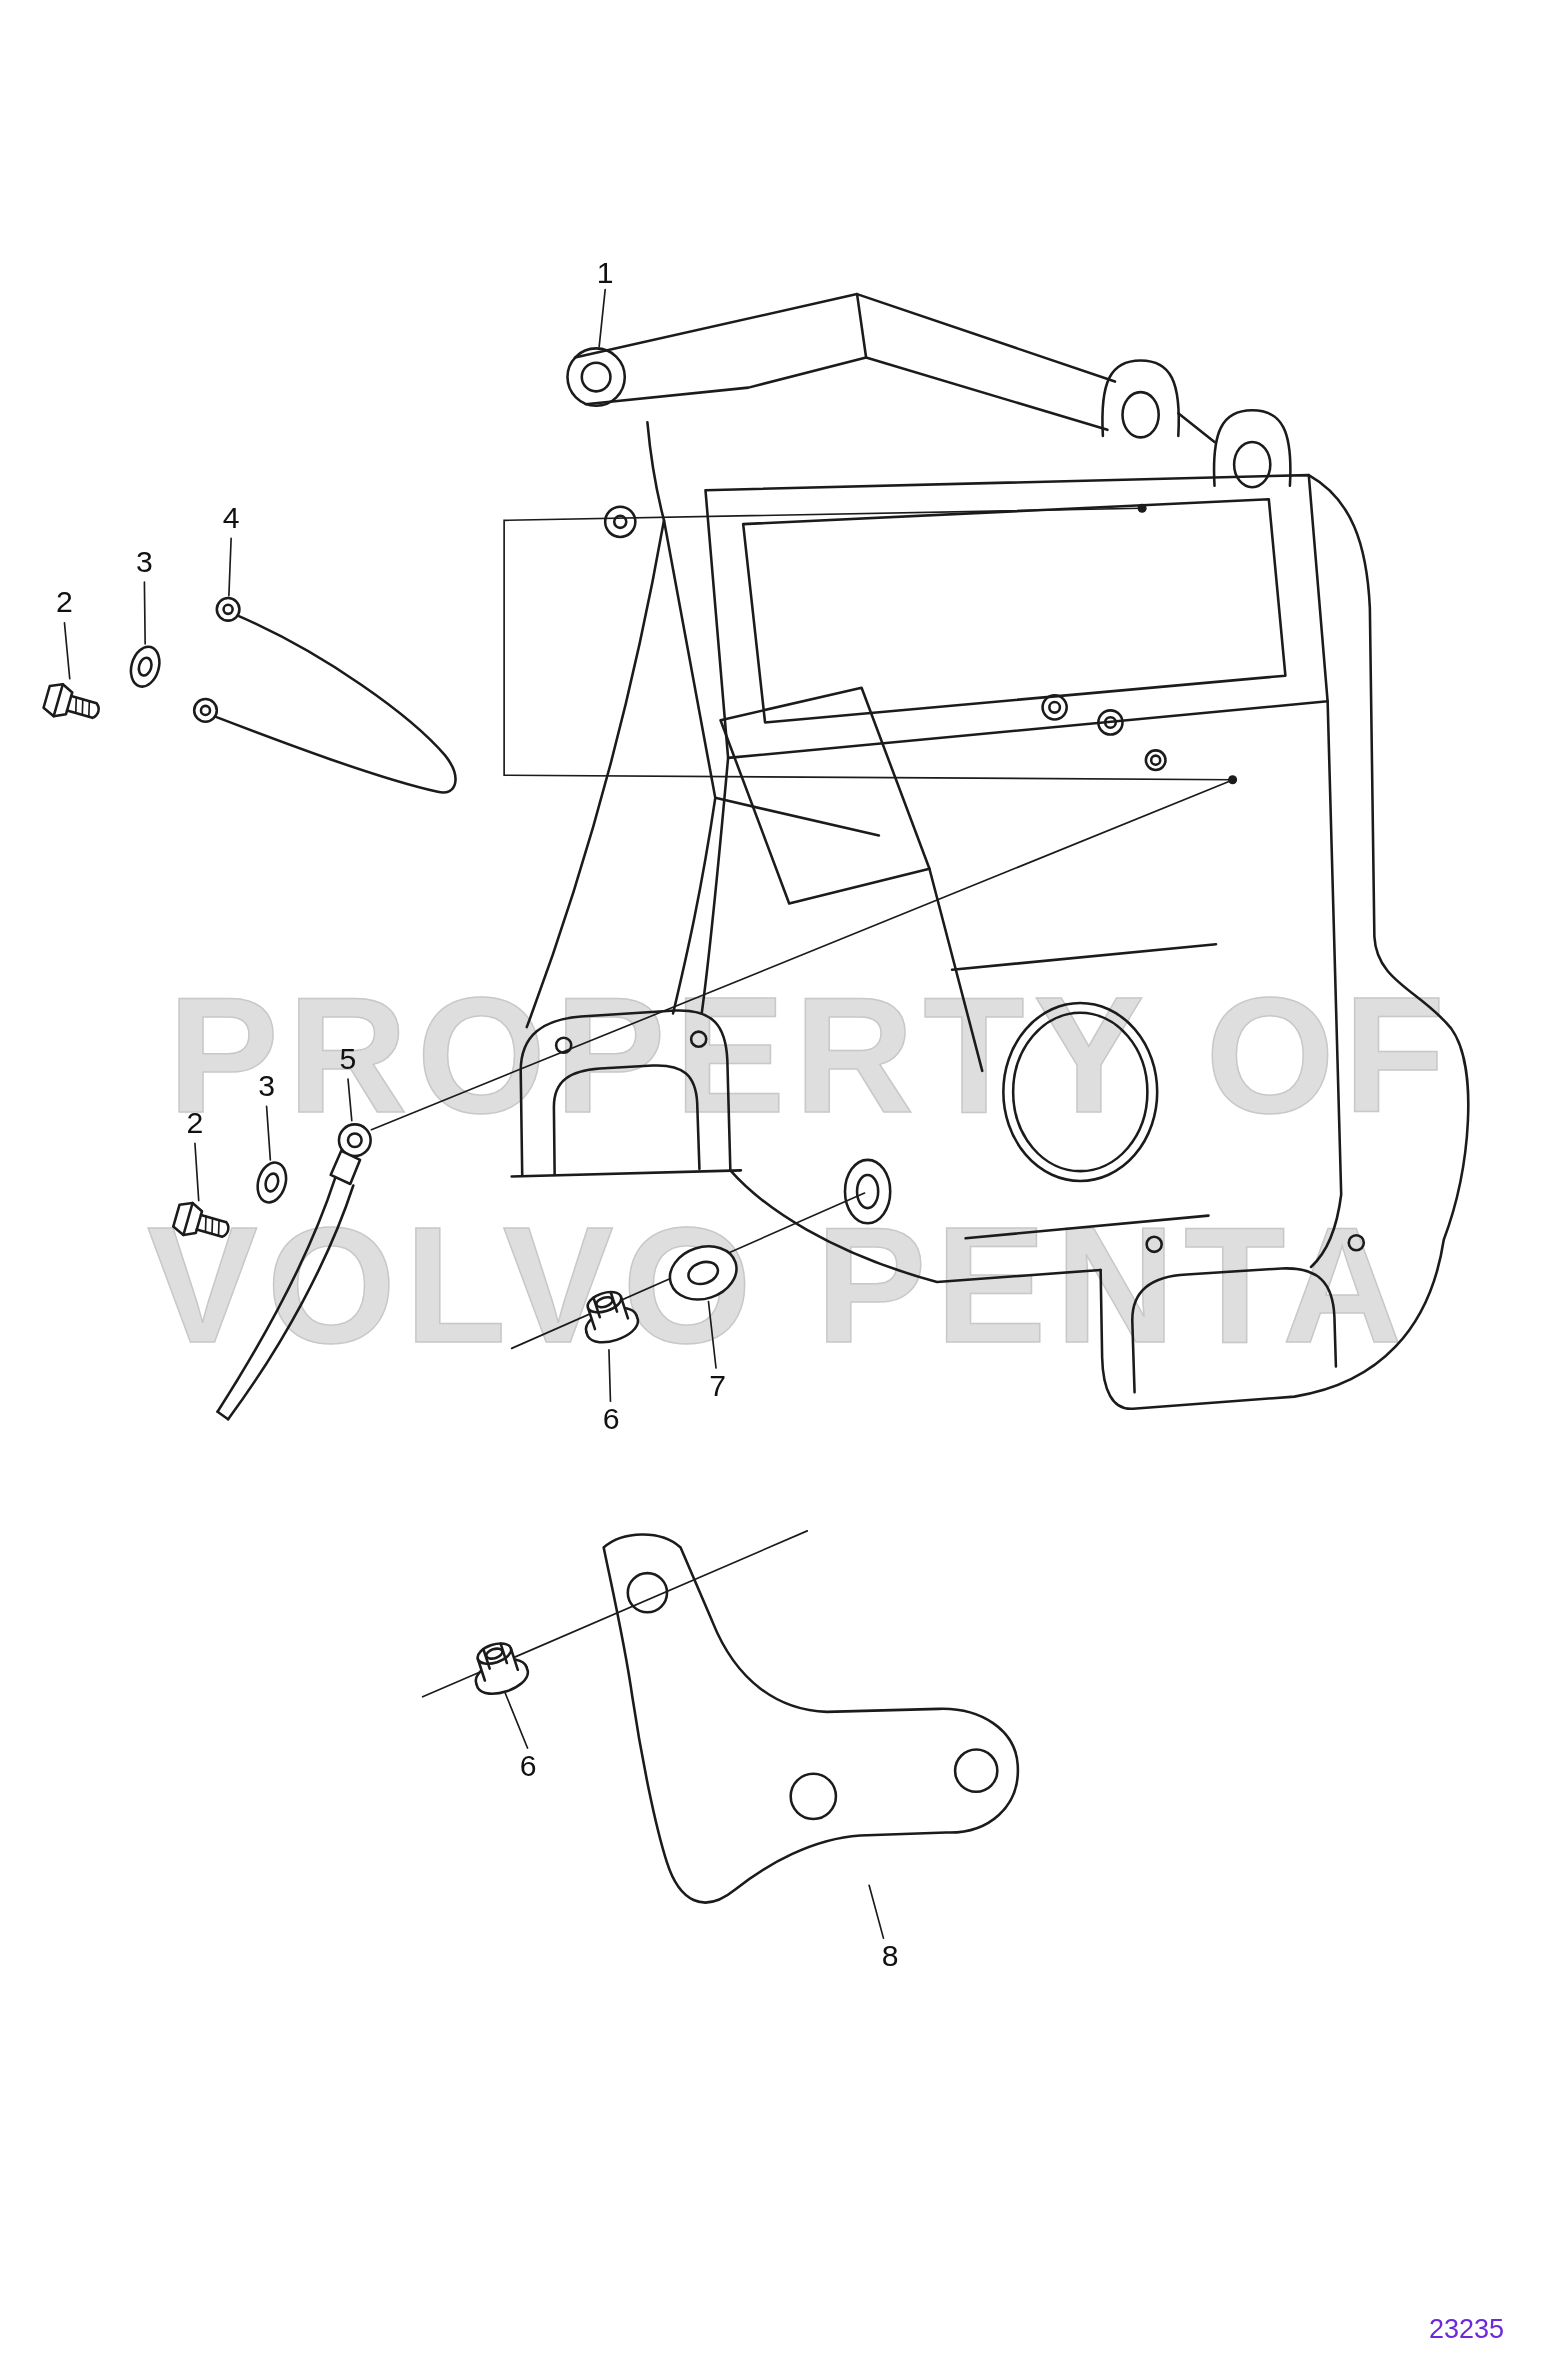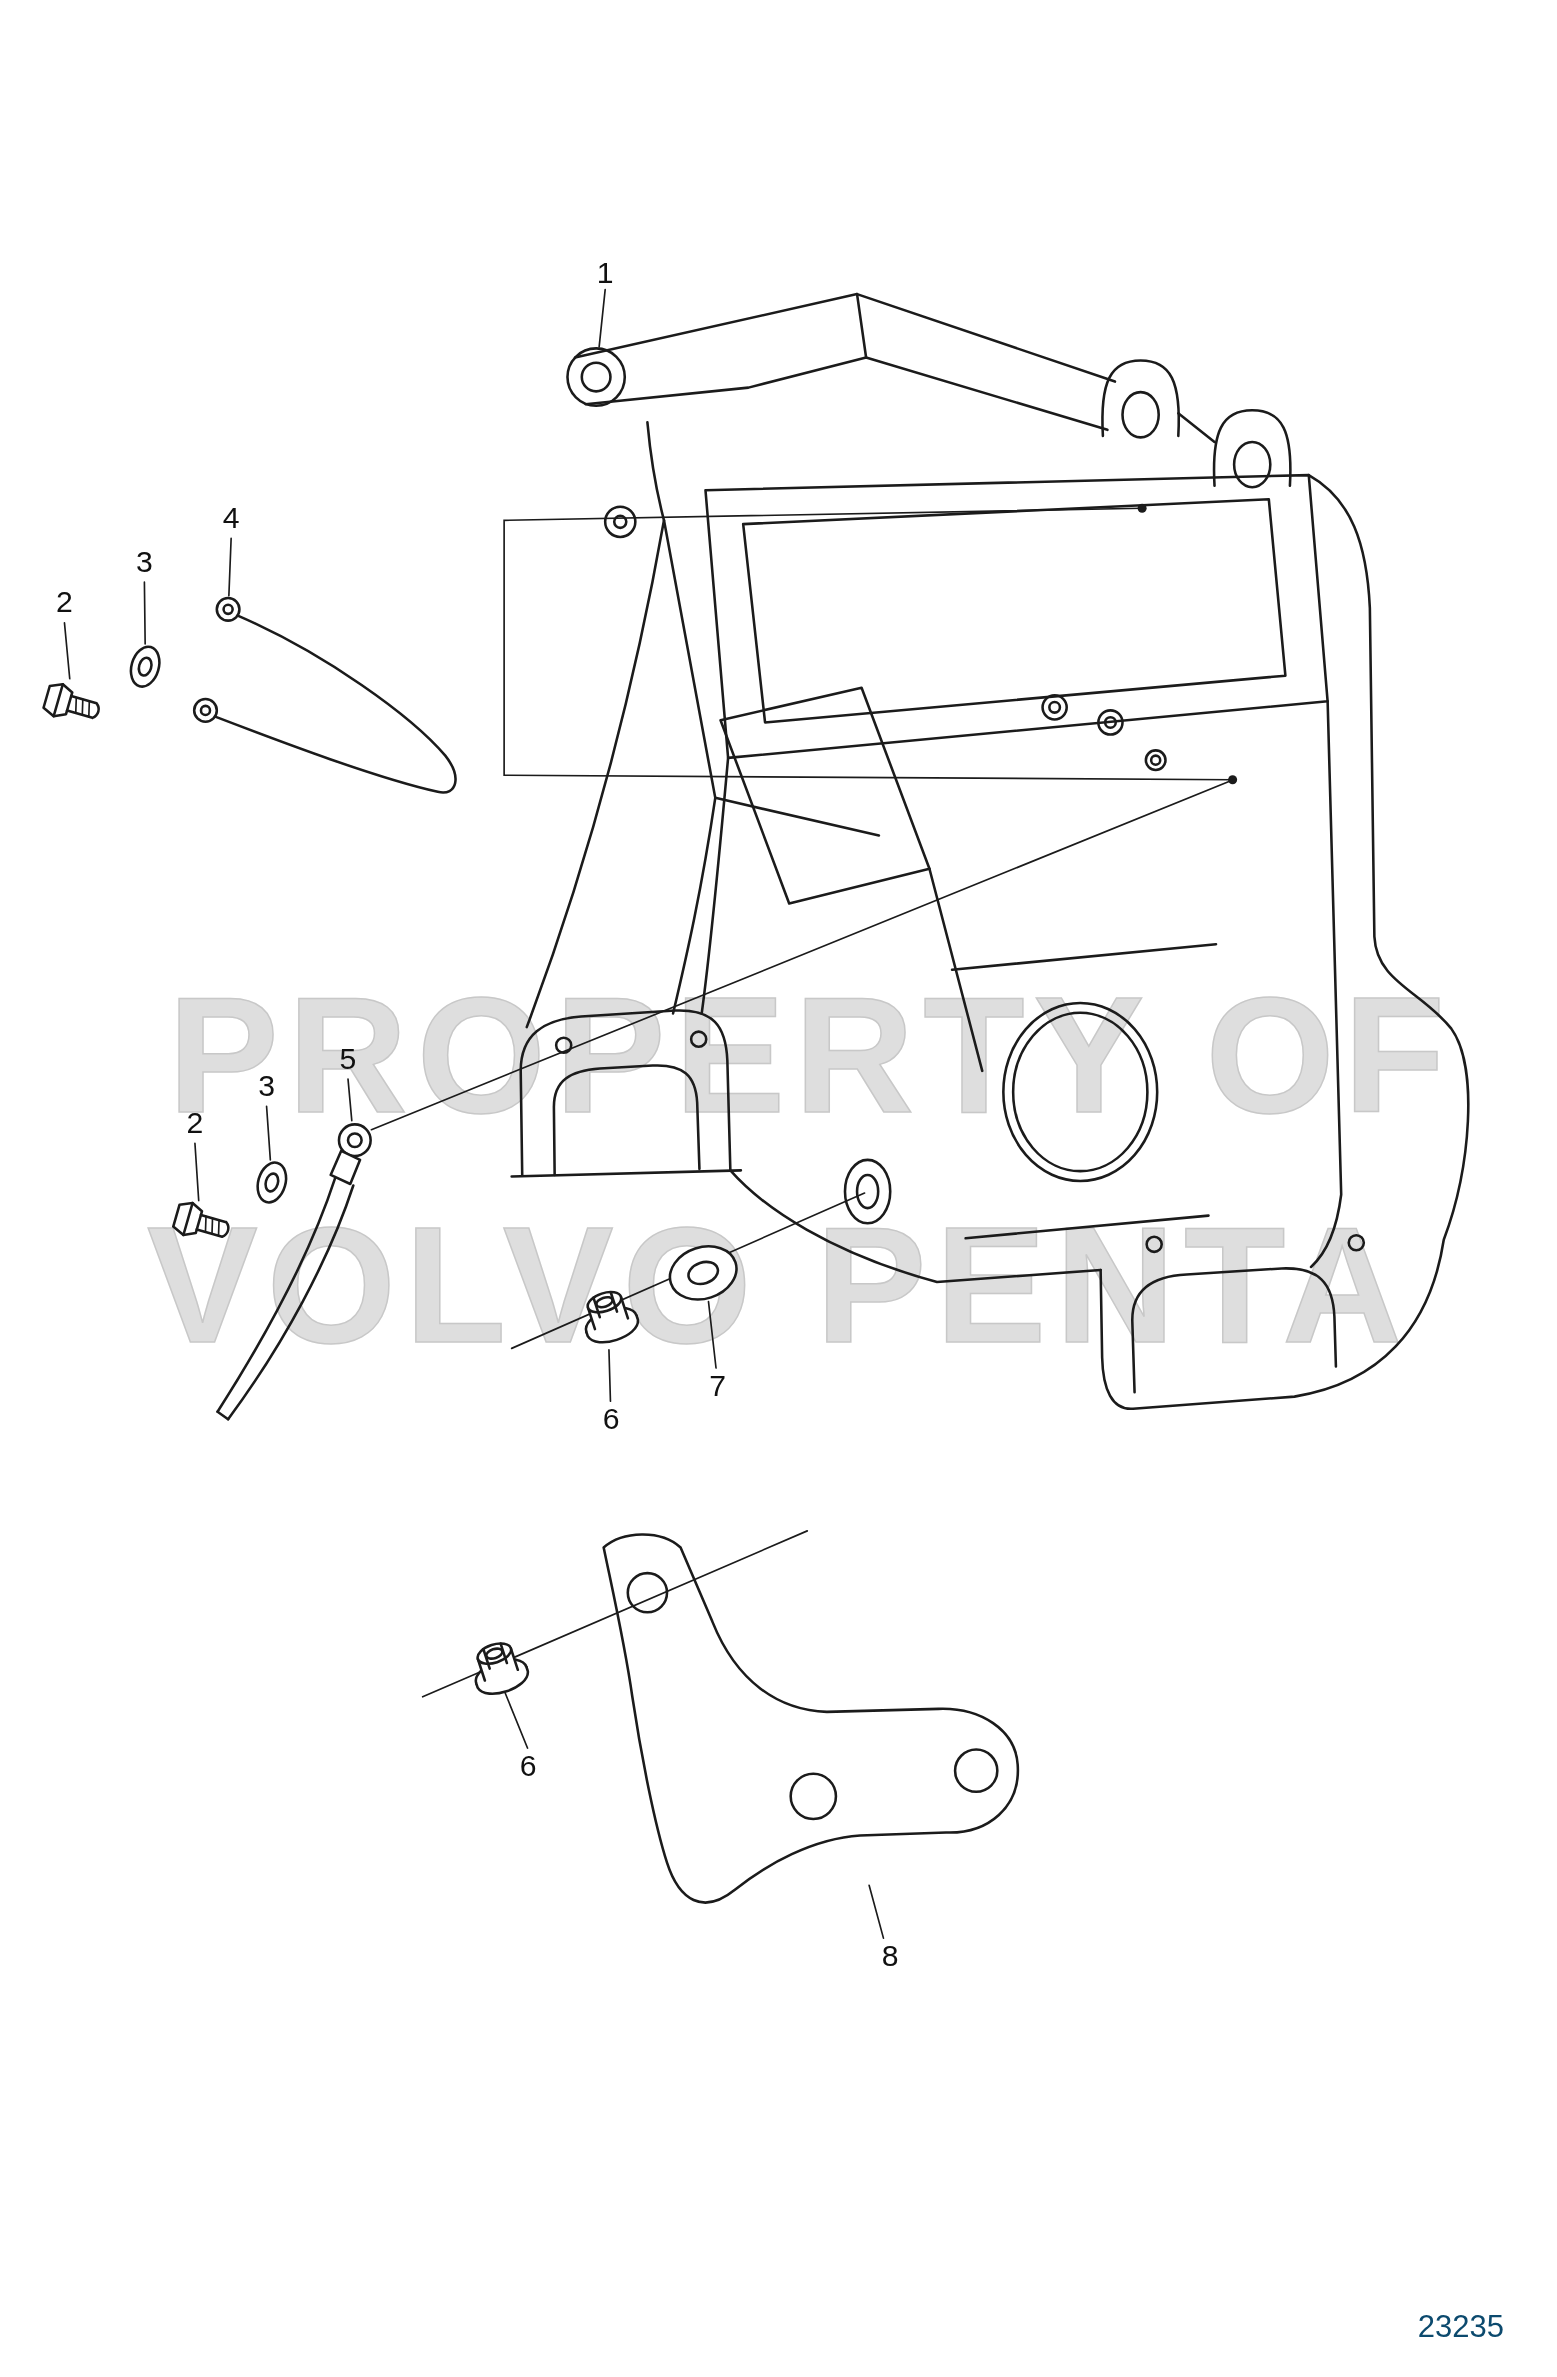--- a/index.html
+++ b/index.html
@@ -44,22 +44,22 @@
     font-family: "Liberation Sans", sans-serif;
     font-size: 40px;
     fill: #111111;
     text-anchor: middle;
   }
   .drawing-number {
     position: absolute;
     right: 54px;
     bottom: 32px;
     z-index: 3;
-    font-size: 31px;
-    color: #0c4a6e;
+    font-size: 27px;
+    color: #6d28d9;
   }
 </style>
 </head>
 <body>
 
 <div class="page">
 
   <div class="watermark">
     <div class="wm-line wm-line-1">PROPERTY OF</div>
     <div class="wm-line wm-line-2">VOLVO PENTA</div>

